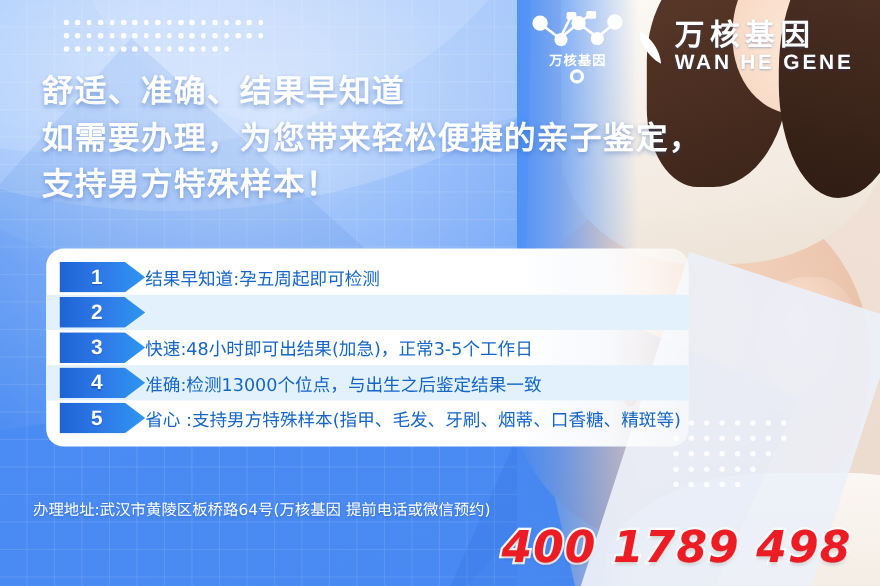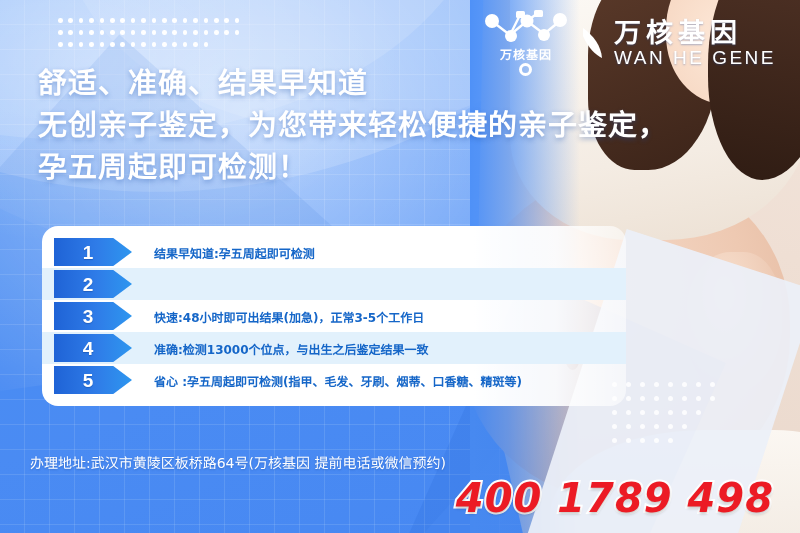--- a/index.html
+++ b/index.html
@@ -149,21 +149,21 @@
     border:3px solid #fff;box-sizing:border-box;
   }
   .logo-swoosh{width:26px;height:44px;position:relative;}
   .logo-words{display:flex;flex-direction:column;justify-content:center;}
   .logo-cn{
     color:#fff;font-size:27px;font-weight:700;letter-spacing:5px;line-height:1.05;
     font-family:"DejaVu Sans","Liberation Sans",sans-serif;
     text-shadow:0 1px 2px rgba(30,80,170,.35);
   }
   .logo-en{
-    color:#fff;font-size:19px;font-weight:400;letter-spacing:2.5px;line-height:1.1;
+    color:#fff;font-size:19px;font-weight:700;letter-spacing:2.5px;line-height:1.1;
     margin-top:1px;text-shadow:0 1px 2px rgba(30,80,170,.35);text-align:right;
   }
 
   
   .headline{
     position:absolute;left:38px;top:62px;z-index:6;
     color:#ffffff;font-weight:700;
     font-family:"DejaVu Sans","Liberation Sans",sans-serif;
     text-shadow:0 2px 5px rgba(25,75,165,.38);
   }
@@ -186,21 +186,21 @@
     background:linear-gradient(90deg,#1f63d6 0%,#2f7ce8 55%,#2e96ef 100%);
     clip-path:polygon(0 0,76% 0,100% 50%,76% 100%,0 100%);
     display:flex;align-items:center;justify-content:center;
   }
   .badge span{
     color:#fff;font-size:19px;font-weight:700;line-height:1;
     margin-right:10px;font-family:"Liberation Sans",sans-serif;
     text-shadow:0 1px 1px rgba(0,40,110,.30);
   }
   .row-text{
-    margin-left:22px;color:#1566c8;font-size:12px;font-weight:700;
+    margin-left:0;color:#1566c8;font-size:16px;font-weight:400;
     white-space:nowrap;letter-spacing:0;
     font-family:"DejaVu Sans","Liberation Sans",sans-serif;
   }
 
   
   .address{
     position:absolute;left:30px;top:452px;z-index:8;
     color:#ffffff;font-size:14px;font-weight:400;white-space:nowrap;
     font-family:"DejaVu Sans","Liberation Sans",sans-serif;
     text-shadow:0 1px 2px rgba(25,75,165,.45);
@@ -368,22 +368,22 @@
       </svg>
     </div>
     <div class="logo-words">
       <div class="logo-cn">万核基因</div>
       <div class="logo-en">WAN HE GENE</div>
     </div>
   </div>
 
   <div class="headline">
     <div class="hl">舒适、准确、结果早知道</div>
-    <div class="hl">无创亲子鉴定，为您带来轻松便捷的亲子鉴定，</div>
-    <div class="hl">孕五周起即可检测！</div>
+    <div class="hl">如需要办理，为您带来轻松便捷的亲子鉴定，</div>
+    <div class="hl">支持男方特殊样本！</div>
   </div>
 
   <div class="card">
     <div class="rows" id="feature-rows">
         <div class="row">
           <div class="badge">
             <span>1</span>
           </div>
           <div class="row-text">结果早知道:孕五周起即可检测</div>
         </div>
@@ -401,21 +401,21 @@
         <div class="row alt">
           <div class="badge">
             <span>4</span>
           </div>
           <div class="row-text">准确:检测13000个位点，与出生之后鉴定结果一致</div>
         </div>
         <div class="row">
           <div class="badge">
             <span>5</span>
           </div>
-          <div class="row-text">省心 :孕五周起即可检测(指甲、毛发、牙刷、烟蒂、口香糖、精斑等)</div>
+          <div class="row-text">省心 :支持男方特殊样本(指甲、毛发、牙刷、烟蒂、口香糖、精斑等)</div>
         </div>
       </div>
   </div>
 
   <div class="address">办理地址:武汉市黄陵区板桥路64号(万核基因 提前电话或微信预约)</div>
   <div class="phone">400 1789 498</div>
 
 </div>
 
 </body></html>

